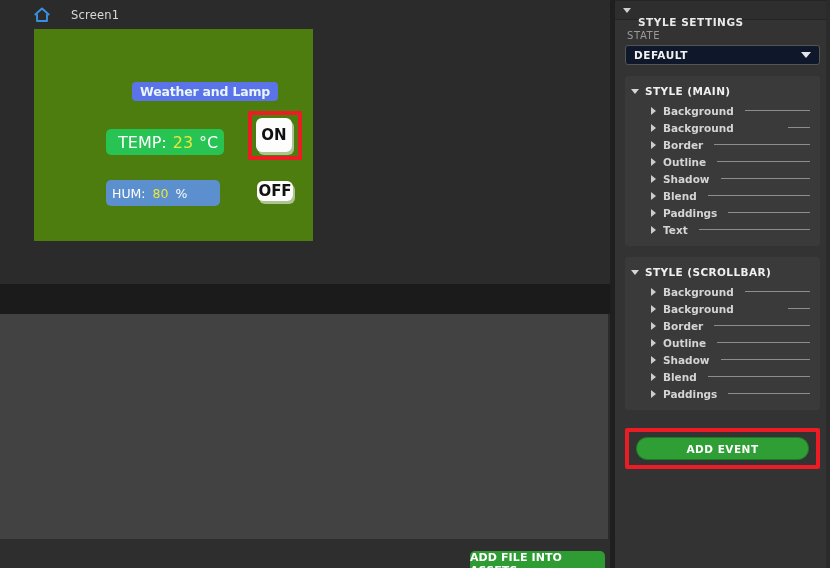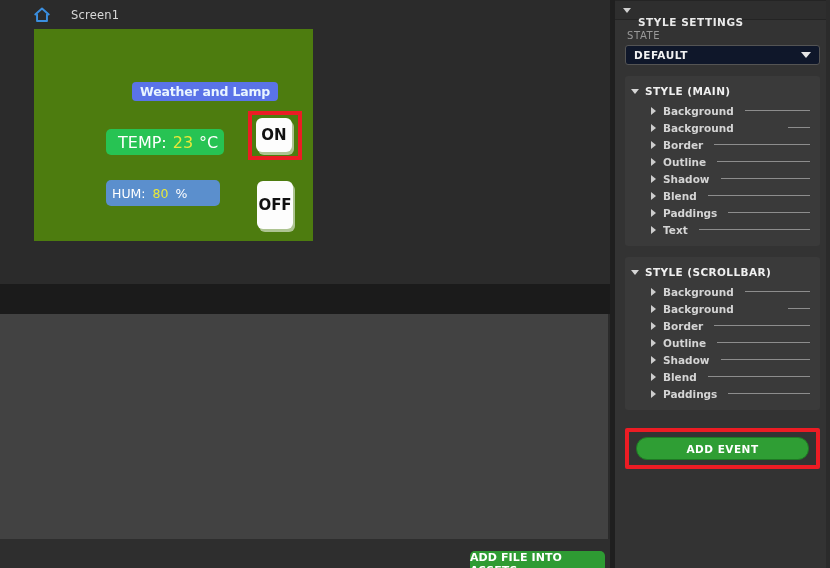--- a/index.html
+++ b/index.html
@@ -62,21 +62,21 @@
   .lbl-unit{color:#ffffff;}
   .hum-label .lbl-val{color:#e8e83a;}
 
   .btn-widget{
     background:#fdfdfd;border-radius:6px;
     display:flex;align-items:center;justify-content:center;
     color:#111;font-size:15px;font-weight:bold;
     box-shadow:2px 3px 0 rgba(255,255,255,.55);
   }
   .btn-on{left:222px;top:89px;width:36px;height:34px;}
-  .btn-off{left:223px;top:152px;width:36px;height:48px;}
+  .btn-off{left:223px;top:152px;width:36px;height:20px;}
 
   .sel-box{
     left:214px;top:82px;width:54px;height:49px;
     border:4px solid #ec1c24;background:transparent;
     pointer-events:none;
   }
 
   
   .strip-dark{
     position:absolute;left:0;top:284px;width:610px;height:30px;

